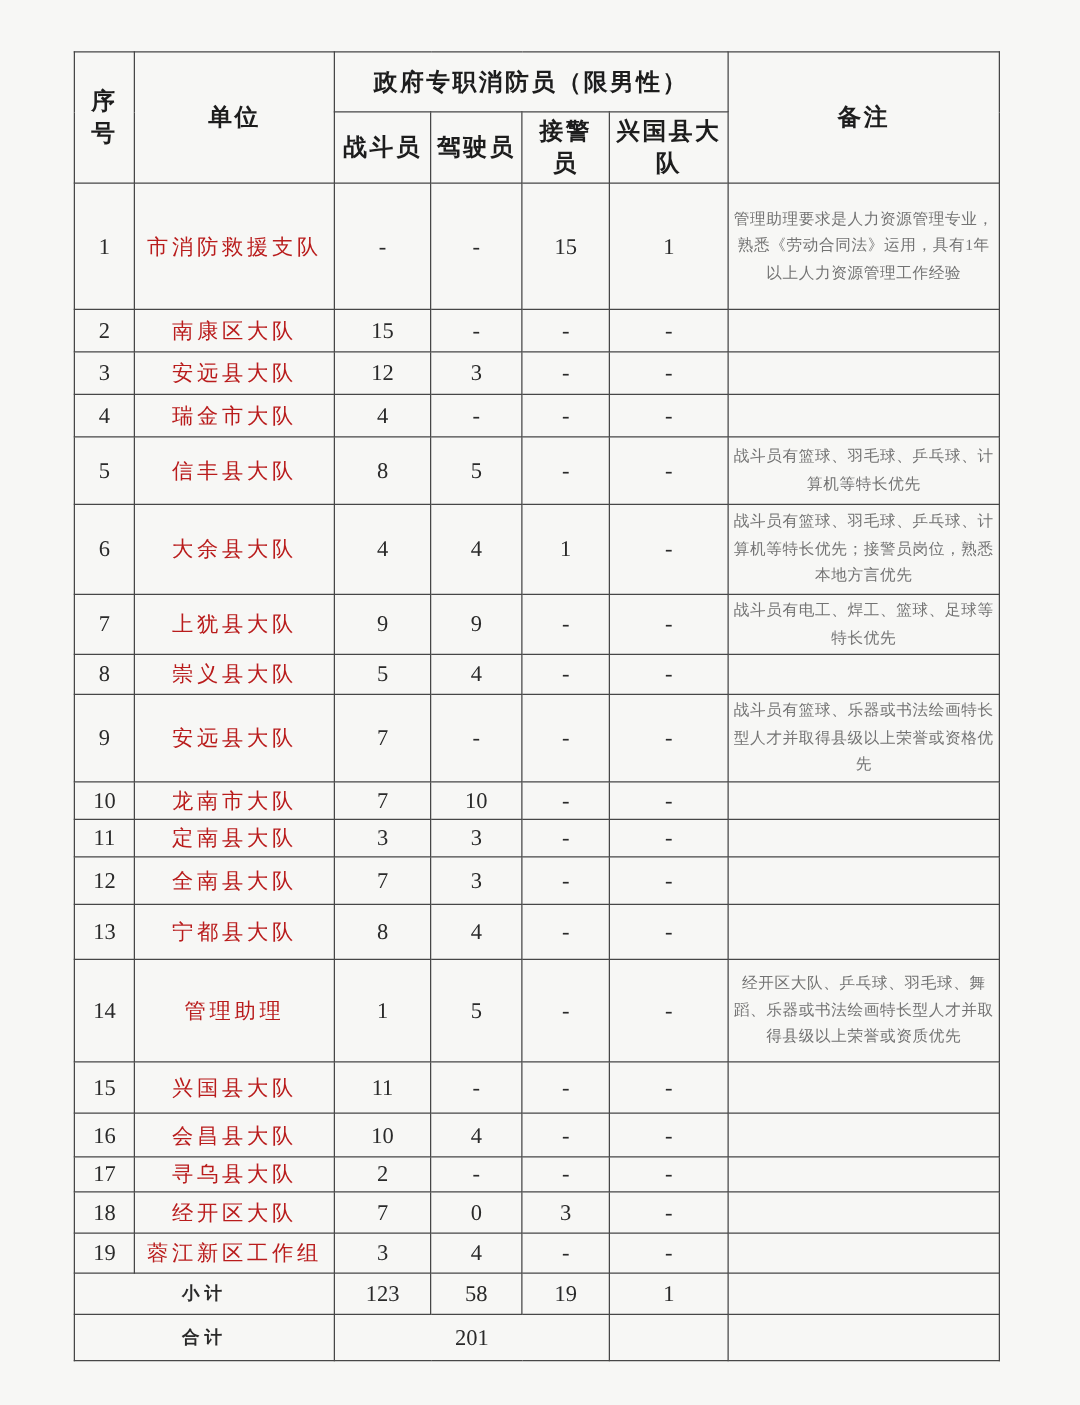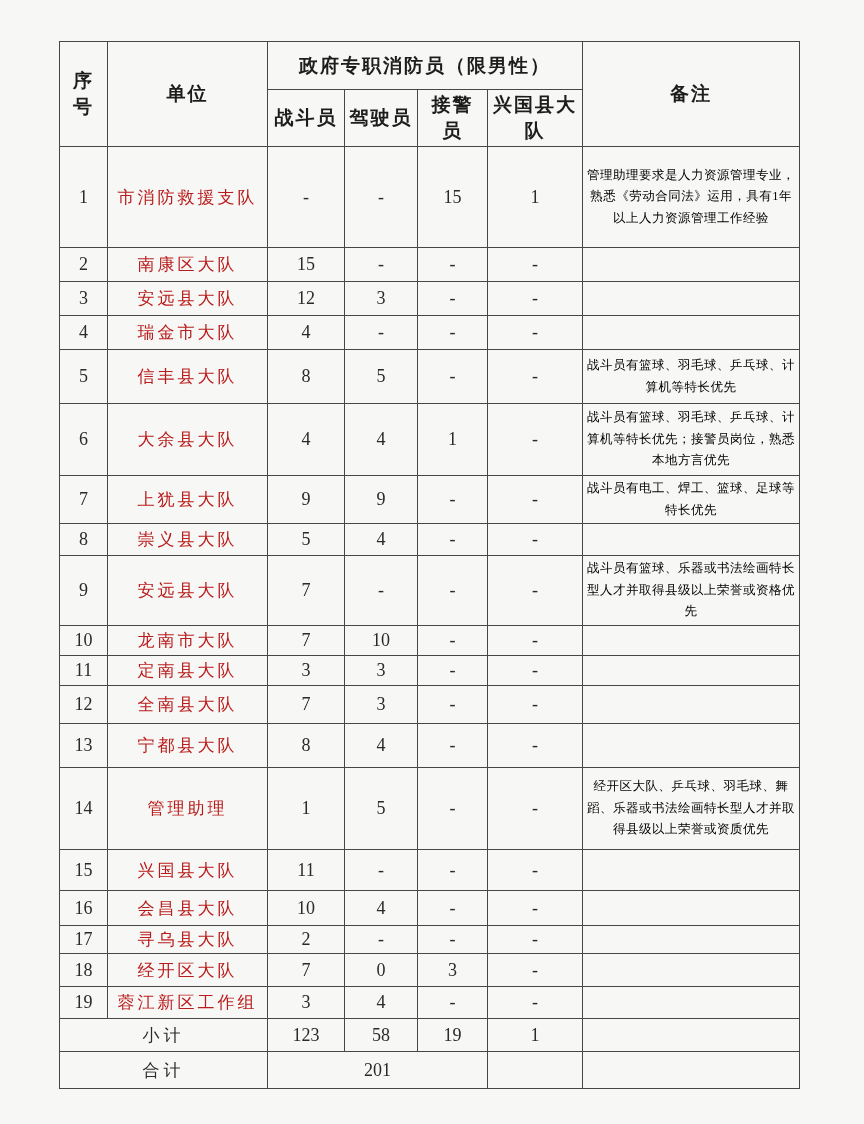--- a/index.html
+++ b/index.html
@@ -52,28 +52,29 @@
     white-space: nowrap;
   }
   td.c-num {
     font-size: 18px;
     color: #2a2a2a;
   }
   td.c-remark {
     text-align: left;
     font-size: 12.5px;
     line-height: 1.72;
-    color: #000000;
+    color: #737373;
     padding: 4px 9px;
     letter-spacing: 0.5px;
   }
   td.c-label {
-    font-size: 17px;
+    font-size: 14px;
     letter-spacing: 4px;
     color: #2a2a2a;
+    font-weight: bold;
   }
 </style>
 </head>
 <body>
 
 <div class="scan-page">
   <table class="quota">
     <colgroup>
       <col style="width:48px">
       <col style="width:160px">

